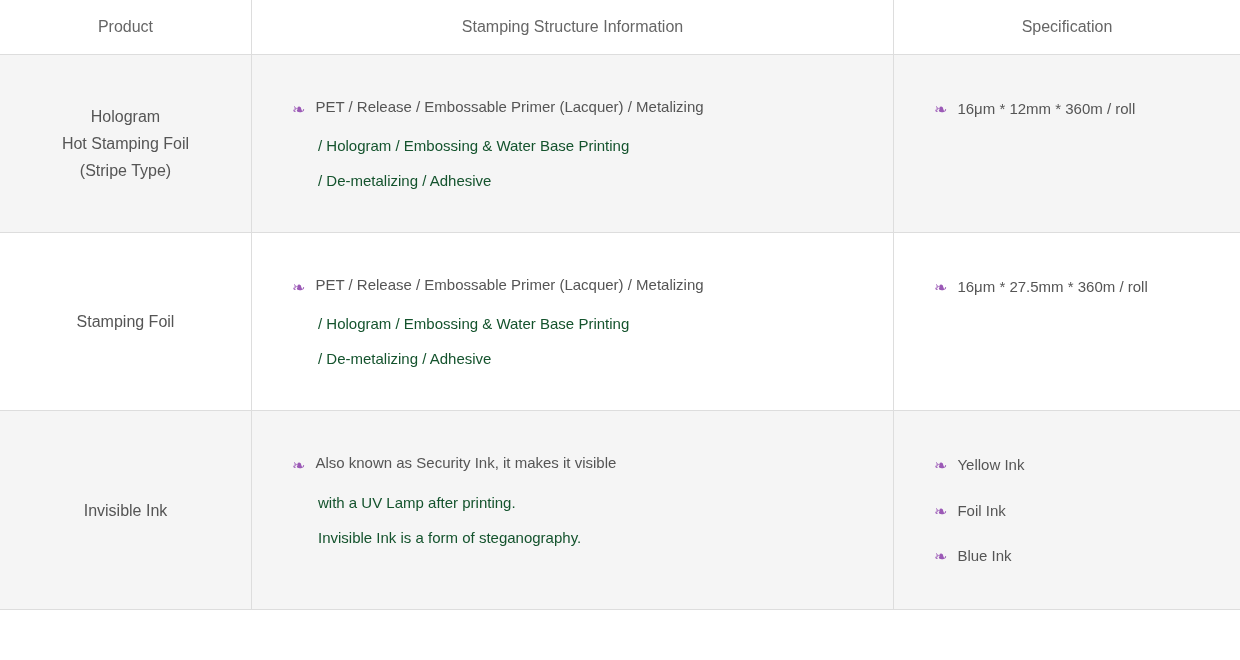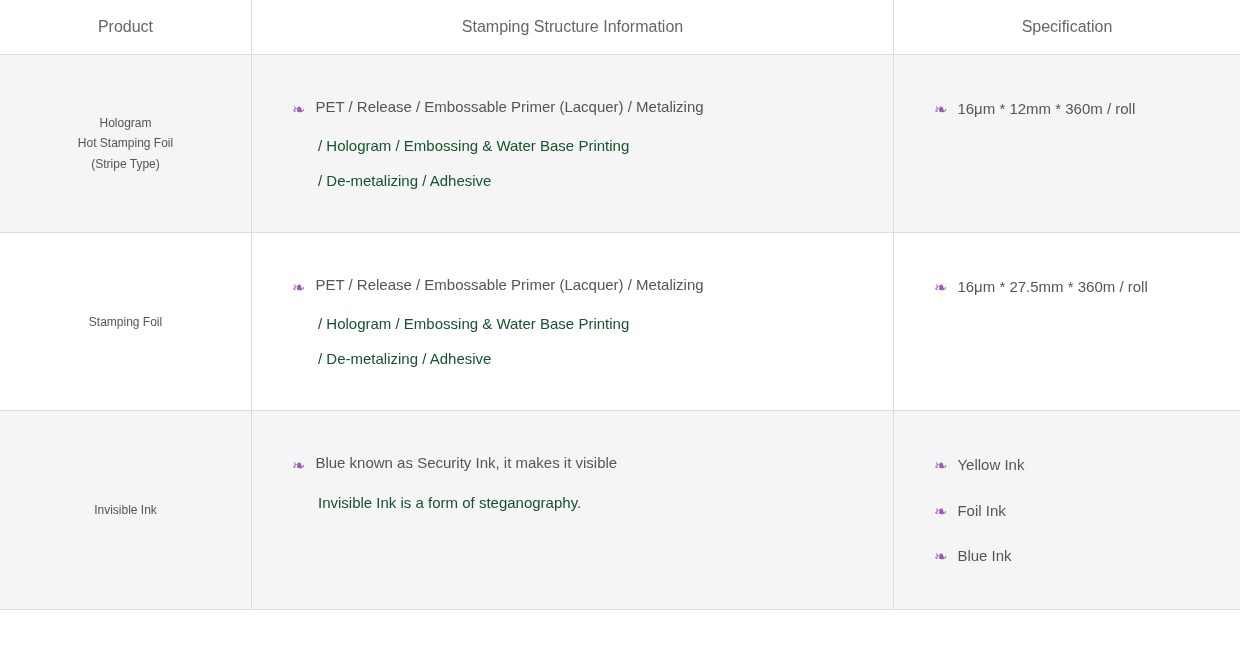--- a/index.html
+++ b/index.html
@@ -66,21 +66,21 @@
     }
 
     .product-cell {
       width: 251px;
       flex-shrink: 0;
       display: flex;
       align-items: center;
       justify-content: center;
       text-align: center;
       padding: 30px 36px;
-      font-size: 12px;
+      font-size: 16px;
       color: #555;
       line-height: 1.7;
     }
 
     .info-cell {
       width: 642px;
       flex-shrink: 0;
       padding: 35px 40px;
       border-left: 1px solid #ddd;
       color: #555;
@@ -189,22 +189,23 @@
             </div>
           </div>
         </div>
       </div>
       <div class="data-row even">
         <div class="product-cell col-product">Invisible Ink</div>
         <div class="info-cell col-info">
           <div class="info-lines">
             <div class="info-main">
               <span class="bullet-icon">❧</span>
-              <span>Blue known as Security Ink, it makes it visible</span>
-            </div>
+              <span>Also known as Security Ink, it makes it visible</span>
+            </div>
+            <div class="info-cont continuation">with a UV Lamp after printing.</div>
             <div class="info-cont continuation">Invisible Ink is a form of steganography.</div>
           </div>
         </div>
         <div class="spec-cell col-spec">
           <div class="spec-list">
             <div class="spec-item">
               <span class="bullet-icon">❧</span>
               <span>Yellow Ink</span>
             </div>
             <div class="spec-item">

